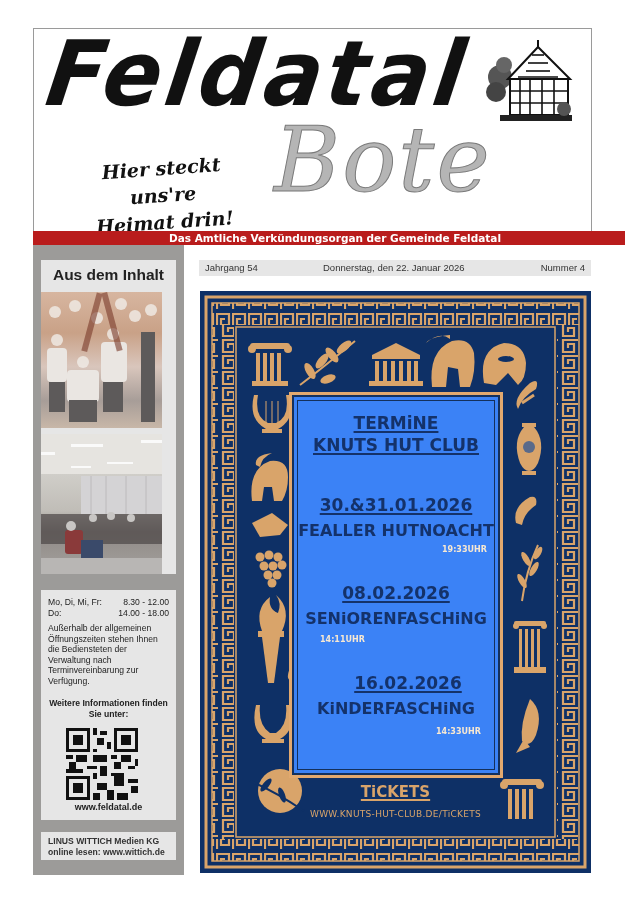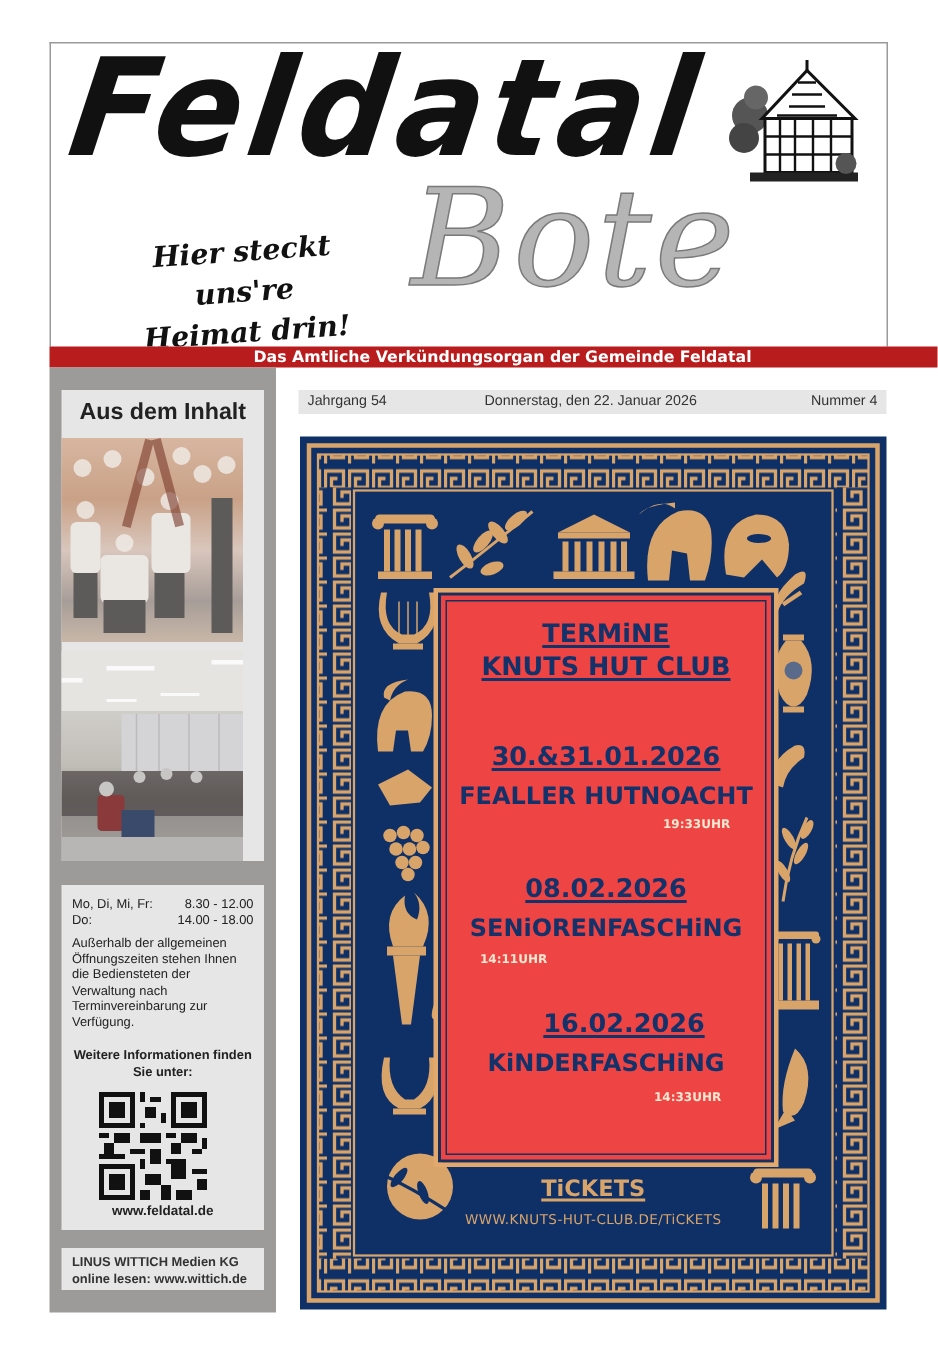--- a/index.html
+++ b/index.html
@@ -31,21 +31,21 @@
   .qr-url { position: absolute; left: 0; top: 212px; width: 135px; text-align: center; font-weight: bold; font-size: 9px; }
   .publisher { top: 587px; width: 135px; height: 28px; padding: 4px 7px; font-size: 8.6px; font-weight: bold; line-height: 10.5px; color: #333; }
 
   
   .datebar { position: absolute; left: 199px; top: 260px; width: 392px; height: 16px; background: #e6e6e6; font-size: 9.5px; line-height: 16px; color: #333; }
   .datebar span { position: absolute; top: 0; }
 
   
   .poster { position: absolute; left: 200px; top: 291px; width: 391px; height: 582px; background: #0e3066; }
   .poster svg { position: absolute; left: 0; top: 0; }
-  .poster-inner { position: absolute; left: 92px; top: 104px; width: 224px; height: 380px; background: #ef4444; border: 2px solid #14305c; outline: 3px solid #e2a96f; }
+  .poster-inner { position: absolute; left: 92px; top: 104px; width: 208px; height: 380px; background: #3b82f6; border: 2px solid #14305c; outline: 3px solid #e2a96f; }
   .poster-inner .frame { position: absolute; left: 3px; top: 3px; right: 3px; bottom: 3px; border: 1px solid #14305c; }
   .pt { position: absolute; left: 0; width: 100%; text-align: center; color: #14326a; font-family: "DejaVu Sans", sans-serif; font-weight: bold; }
   .ul { text-decoration: underline; text-decoration-thickness: 1.5px; text-underline-offset: 2px; }
   .time { position: absolute; color: #f7e8d2; font-size: 8px; font-weight: bold; font-family: "DejaVu Sans", sans-serif; }
   .tickets { position: absolute; left: 0; width: 391px; text-align: center; color: #d9a46a; font-family: "DejaVu Sans", sans-serif; }
 </style>
 </head>
 <body>
 
 <div class="masthead">

